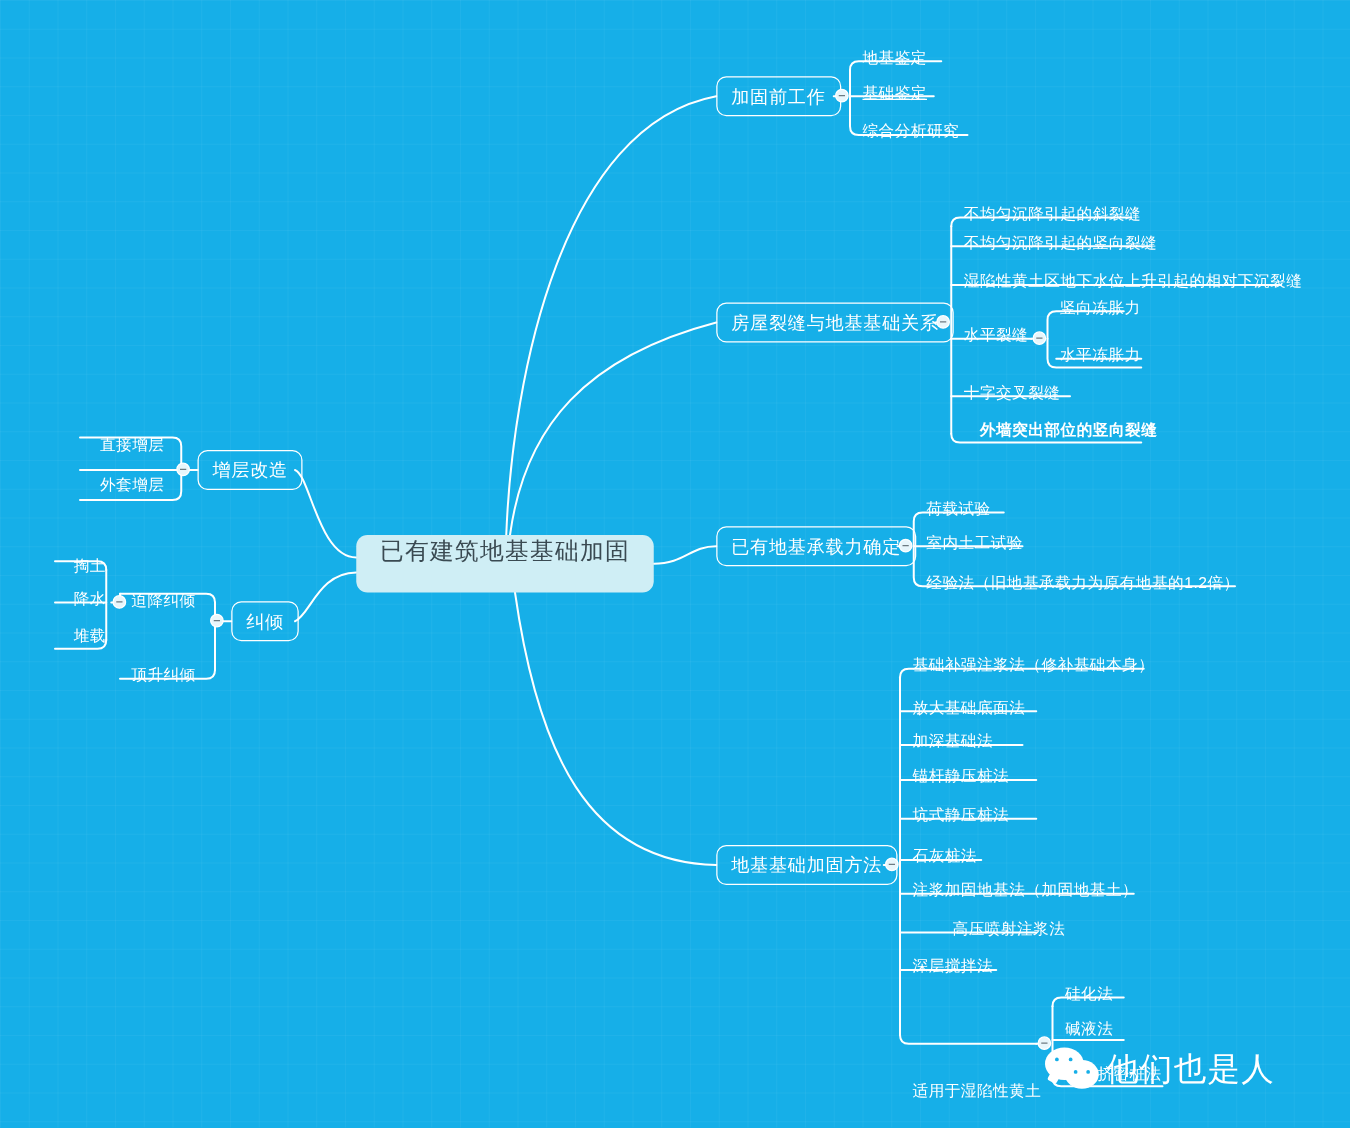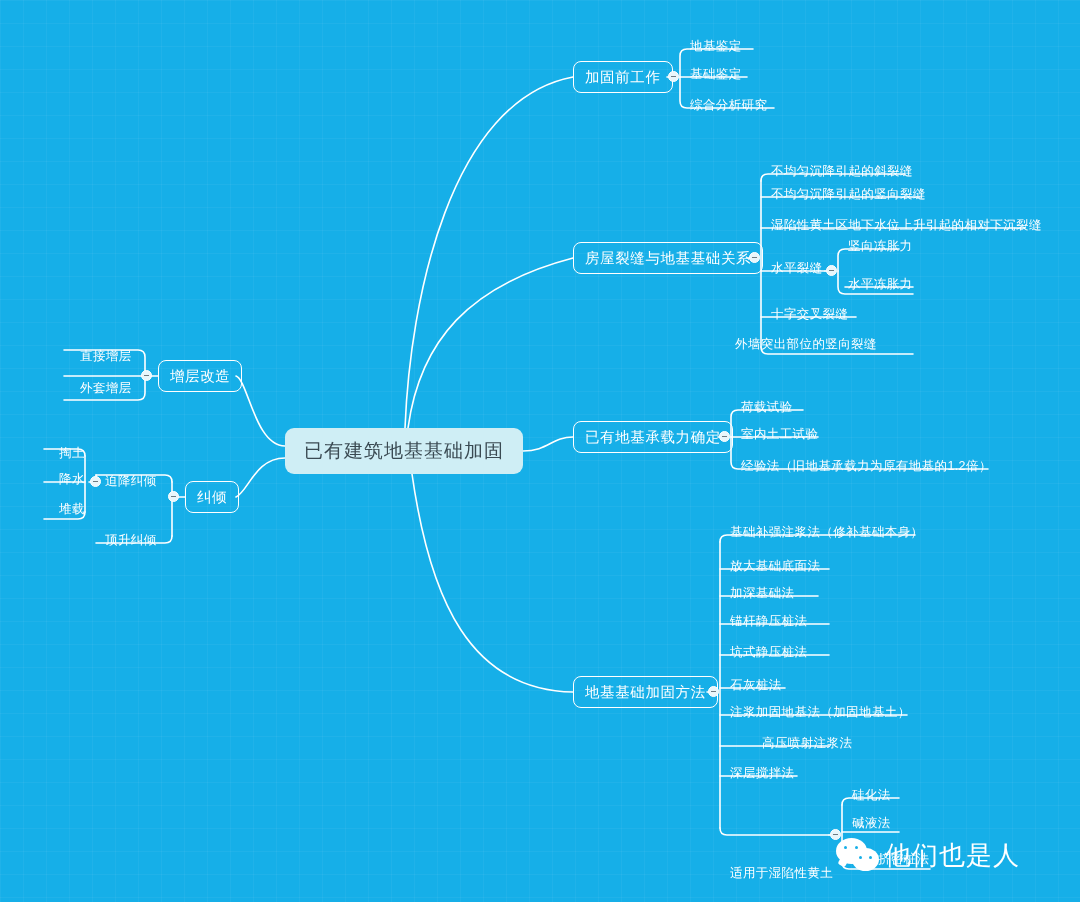--- a/index.html
+++ b/index.html
@@ -34,21 +34,20 @@
   
   .root-node {
     position: absolute;
     left: 285px;
     top: 428px;
     width: 238px;
     height: 46px;
     background: #CFEEF5;
     border-radius: 9px;
     display: flex;
-    align-items: center;
     justify-content: center;
     color: #3A4A52;
     font-size: 19px;
     letter-spacing: 1px;
     z-index: 6;
   }
 
   
   .branch-node {
     position: absolute;
@@ -219,34 +218,34 @@
   <div class="root-node">
     <span>已有建筑地基基础加固</span>
   </div>
 
   <div class="branch-node" style="left:573px; top:61px;">
     <span>加固前工作</span>
   </div>
   <div class="toggle" style="left:668px; top:71px;"></div>
 
   <div class="leaf-node" style="left:687px; top:38px;">地基鉴定</div>
-  <div class="leaf-node" style="left:687px; top:66px;">基础鉴定</div>
+  <div class="leaf-node" style="left:687px; top:66px;text-decoration:underline;">基础鉴定</div>
   <div class="leaf-node" style="left:687px; top:97px;">综合分析研究</div>
 
   <div class="branch-node" style="left:573px; top:242px;">
     <span>房屋裂缝与地基基础关系</span>
   </div>
   <div class="toggle" style="left:749px; top:252px;"></div>
 
   <div class="leaf-node" style="left:768px; top:163px;">不均匀沉降引起的斜裂缝</div>
   <div class="leaf-node" style="left:768px; top:186px;">不均匀沉降引起的竖向裂缝</div>
   <div class="leaf-node" style="left:768px; top:217px;">湿陷性黄土区地下水位上升引起的相对下沉裂缝</div>
   <div class="leaf-node" style="left:768px; top:260px;">水平裂缝</div>
   <div class="leaf-node" style="left:768px; top:306px;">十字交叉裂缝</div>
-  <div class="leaf-node" style="left:732px; top:336px;">外墙突出部位的竖向裂缝</div>
+  <div class="leaf-node" style="left:781px; top:336px;font-weight:bold;">外墙突出部位的竖向裂缝</div>
 
   <div class="toggle" style="left:826px; top:265px;"></div>
   <div class="leaf-node" style="left:845px; top:238px;">竖向冻胀力</div>
   <div class="leaf-node" style="left:845px; top:276px;">水平冻胀力</div>
 
   <div class="branch-node" style="left:573px; top:421px;">
     <span>已有地基承载力确定</span>
   </div>
   <div class="toggle" style="left:719px; top:431px;"></div>
 

